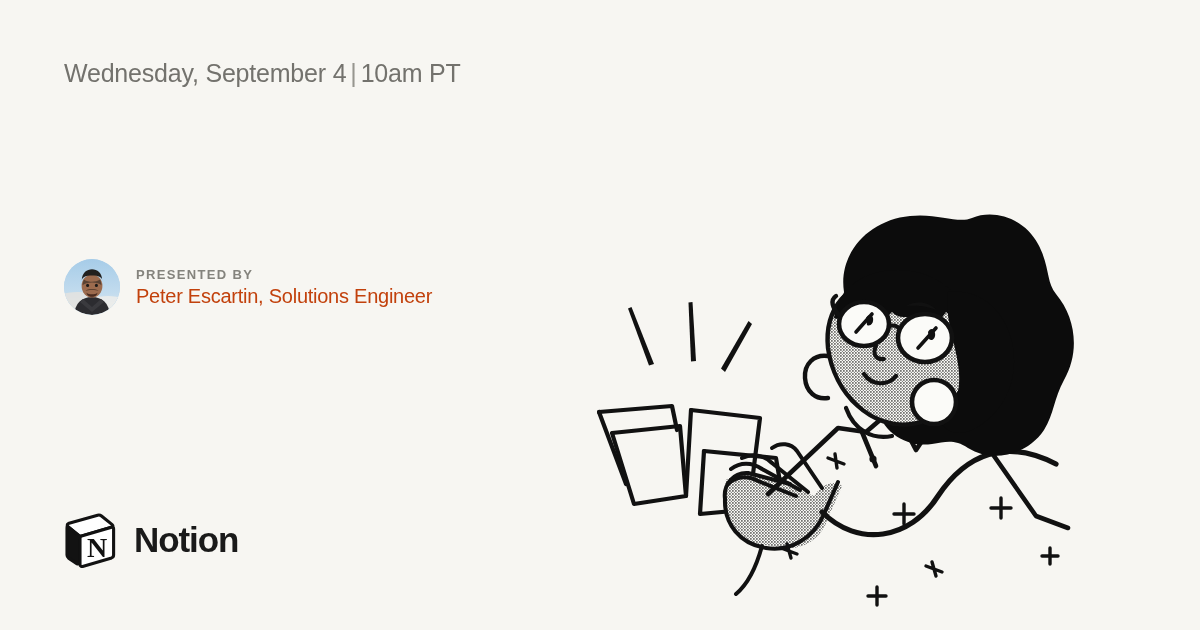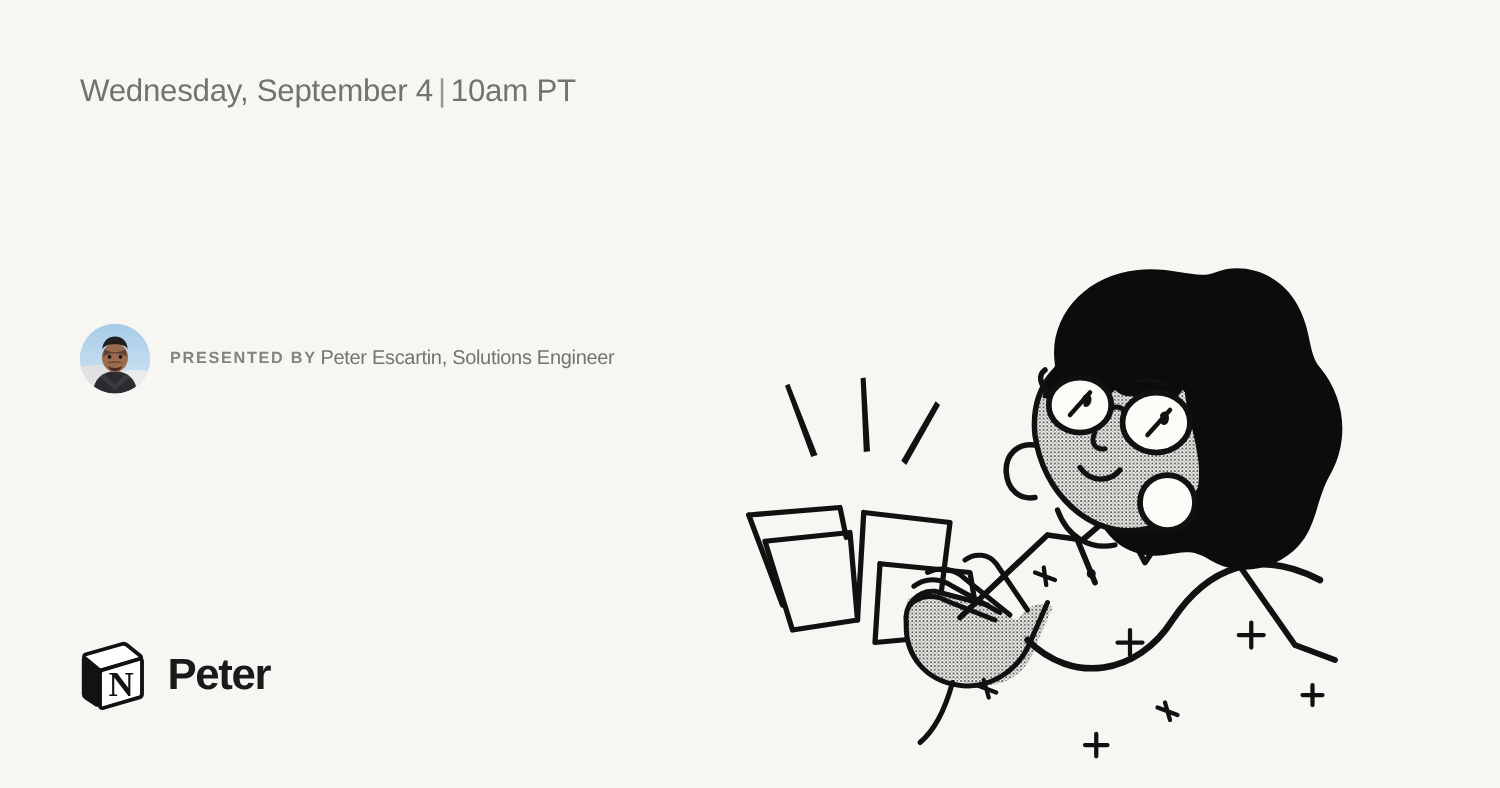--- a/index.html
+++ b/index.html
@@ -76,35 +76,35 @@
     position:relative;
     width:56px;
     height:56px;
     border-radius:50%;
     overflow:hidden;
     flex:0 0 auto;
     background:#AFD0E8;
   }
   .avatar svg { display:block; width:56px; height:56px; }
 
-  .presenter-text { display:flex; flex-direction:row; gap:3px; }
+  .presenter-text { display:flex; flex-direction:column; gap:3px; }
 
   .presented-by {
     font-size:13px;
     font-weight:700;
     letter-spacing:1.35px;
     color:#84837D;
     text-transform:uppercase;
   }
 
   .presenter-name {
-    font-size:16px;
+    font-size:20px;
     font-weight:400;
     letter-spacing:-0.25px;
-    color:#737373;
+    color:#c2410c;
     white-space:nowrap;
   }
 
   
   .brand {
     position:absolute;
     left:64px;
     bottom:62px;
     display:flex;
     align-items:center;
@@ -180,21 +180,21 @@
 
   <div class="brand">
     <span class="brand-mark">
       <svg viewBox="0 0 52 56" xmlns="http://www.w3.org/2000/svg" aria-hidden="true">
         <path d="M4.2 11.6 L33.6 3.2 C35 2.8 36.4 3.1 37.5 4.0 L48.2 12.6 C49.2 13.4 49.2 14.7 48.1 15.1 L17.8 24.0 C16.6 24.35 15.3 24.1 14.4 23.35 L4.0 14.8 C2.9 13.9 3.0 12.0 4.2 11.6 Z" fill="#FFFFFF" stroke="#121212" stroke-width="3.1" stroke-linejoin="round"></path>
         <path d="M4.0 14.6 L14.6 23.3 C15.5 24.05 16.0 25.1 16.0 26.2 L16.0 49.5 C16.0 51.3 14.3 52.5 12.8 51.6 L4.6 46.1 C3.6 45.4 3.0 44.3 3.0 43.1 L3.0 16.6 C3.0 14.8 3.2 13.95 4.0 14.6 Z" fill="#121212" stroke="#121212" stroke-width="3.1" stroke-linejoin="round"></path>
         <path d="M17.6 24.1 L47.6 15.2 C48.9 14.8 49.6 15.5 49.6 16.8 L49.6 43.1 C49.6 44.4 48.8 45.5 47.6 45.9 L18.6 54.4 C17.2 54.8 16.0 53.9 16.0 52.5 L16.0 26.6 C16.0 25.4 16.5 24.45 17.6 24.1 Z" fill="#FFFFFF" stroke="#121212" stroke-width="3.1" stroke-linejoin="round"></path>
         <text x="33" y="45" font-family="'Liberation Serif', serif" font-size="28" font-weight="700" fill="#121212" text-anchor="middle">N</text>
       </svg>
     </span>
-    <span class="brand-name">Peter</span>
+    <span class="brand-name">Notion</span>
   </div>
 
   <div class="illustration">
     <svg viewBox="0 0 540 434" xmlns="http://www.w3.org/2000/svg" aria-hidden="true">
       <defs>
         <pattern id="stipple" width="3" height="3" patternUnits="userSpaceOnUse">
           <rect width="3" height="3" fill="#FAFAF7"></rect>
           <circle cx="0.9" cy="0.9" r="0.85" fill="#4A4A48"></circle>
           <circle cx="2.4" cy="2.3" r="0.6" fill="#6A6A66"></circle>
         </pattern>

